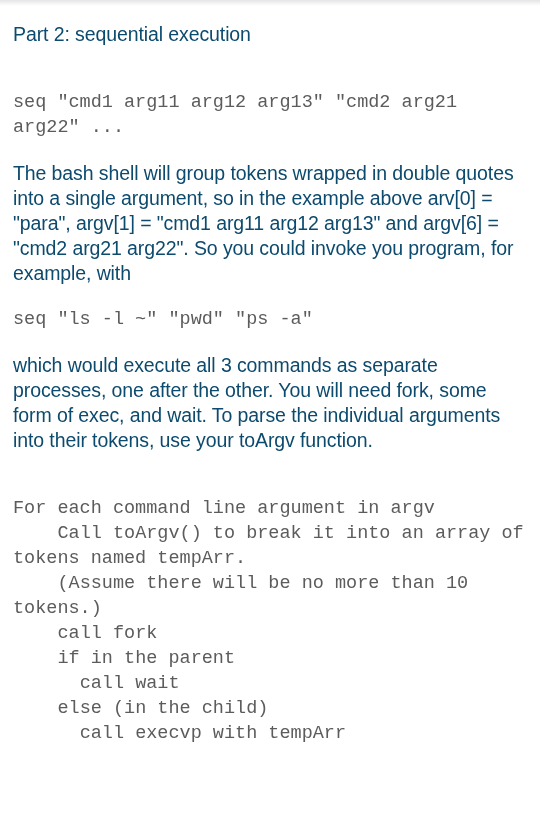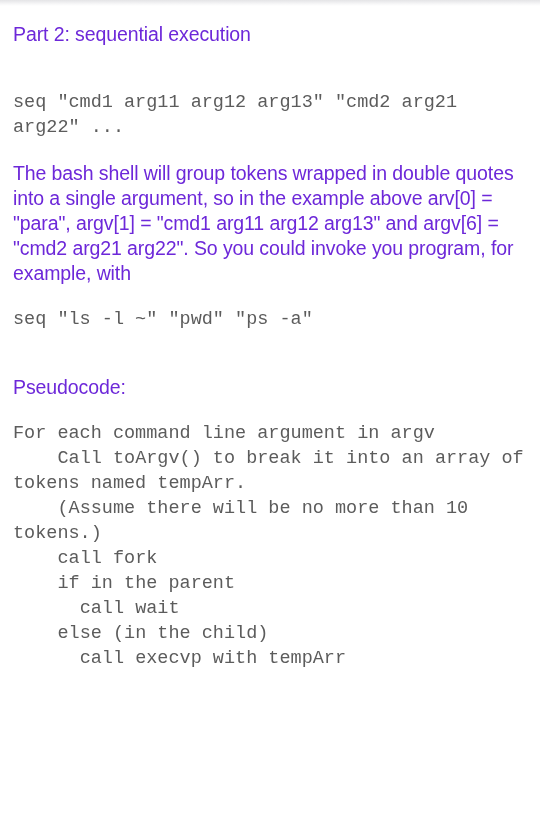--- a/index.html
+++ b/index.html
@@ -22,21 +22,21 @@
     height: 6px;
     background: linear-gradient(to bottom, #e4e4e6 0%, #eeeef0 35%, #f8f8f9 70%, #ffffff 100%);
     pointer-events: none;
   }
   #doc {
     padding: 0 10px 0 13px;
     box-sizing: border-box;
     width: 540px;
   }
   .para {
-    color: #6d28d9;
+    color: #0c4a6e;
     font-family: "Liberation Sans", sans-serif;
     font-size: 19.5px;
     line-height: 25px;
     letter-spacing: -0.1px;
     margin: 0;
     padding: 0;
     white-space: pre-wrap;
     word-wrap: break-word;
   }
   .code {
@@ -75,24 +75,24 @@
   <div class="block-gap-2"></div>
 
   <p class="para">The bash shell will group tokens wrapped in double quotes into a single argument, so in the example above arv[0] = "para", argv[1] = "cmd1 arg11 arg12 arg13" and argv[6] = "cmd2 arg21 arg22". So you could invoke you program, for example, with</p>
 
   <div class="block-gap-2"></div>
 
   <pre class="code">seq "ls -l ~" "pwd" "ps -a"</pre>
 
   <div class="block-gap-2"></div>
 
+  <p class="para">which would execute all 3 commands as separate processes, one after the other. You will need fork, some form of exec, and wait. To parse the individual arguments into their tokens, use your toArgv function.</p>
 
   <div class="block-gap-1"></div>
 
-  <p class="para">Pseudocode:</p>
 
   <div class="block-gap-2"></div>
 
   <pre class="code">For each command line argument in argv
     Call toArgv() to break it into an array of tokens named tempArr.
     (Assume there will be no more than 10 tokens.)
     call fork
     if in the parent
       call wait
     else (in the child)

